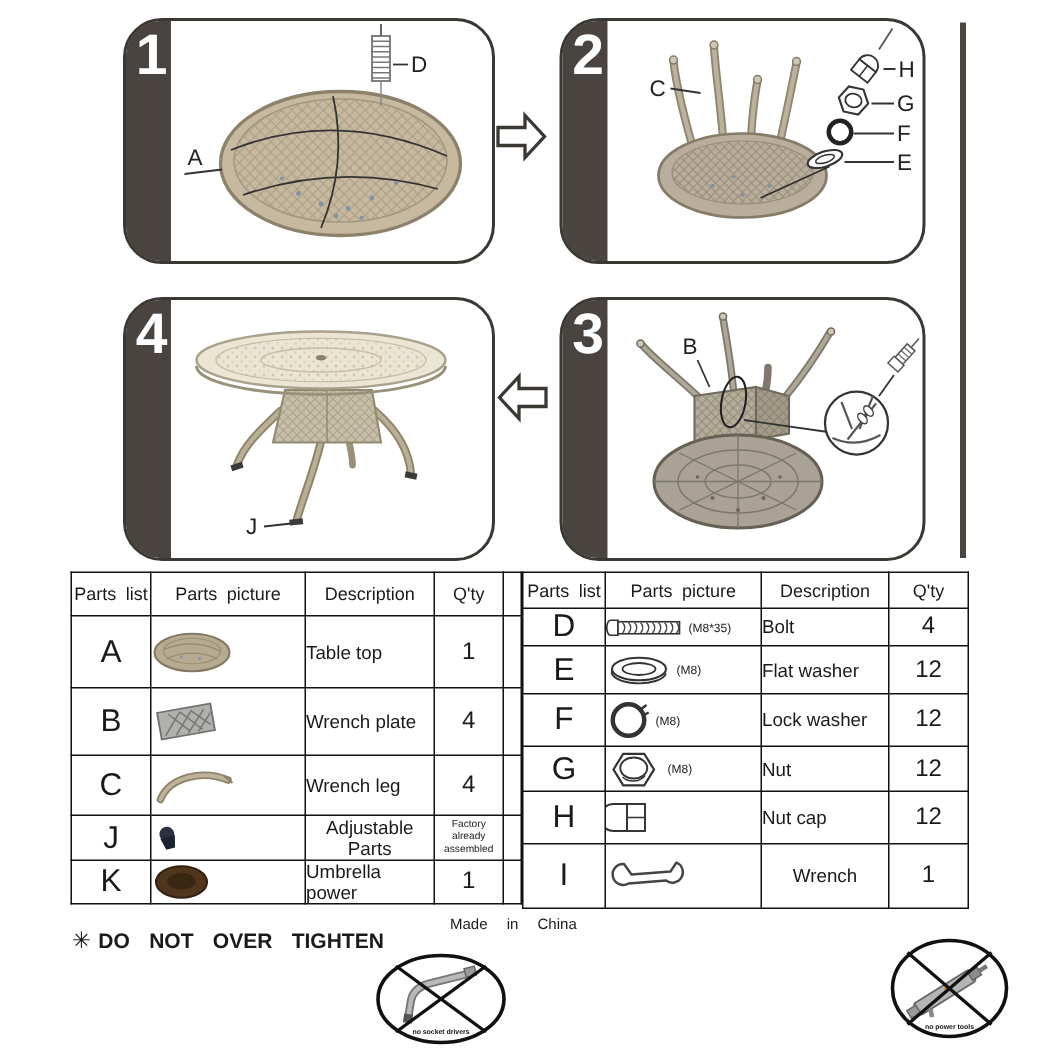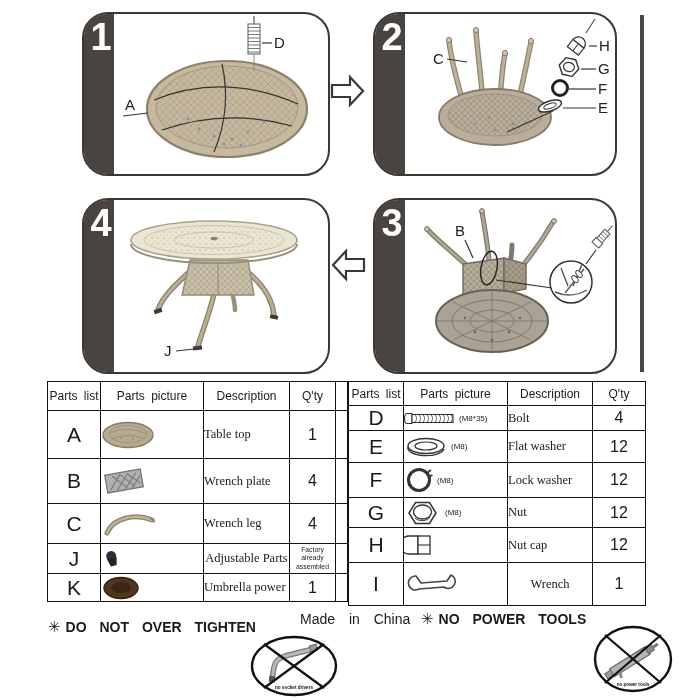--- a/index.html
+++ b/index.html
@@ -21,30 +21,30 @@
   .page-edge{position:absolute;left:640px;top:15px;width:4px;height:357px;background:#4c4642;}
 
   
   table.parts{position:absolute;border-collapse:collapse;table-layout:fixed;}
   table.parts td,table.parts th{border:1.6px solid #111;padding:0;overflow:hidden;
       font-weight:normal;vertical-align:middle;}
   th.hdr{font-size:12px;text-align:center;word-spacing:3px;margin-top:12px;}
   td.part{font-size:21px;text-align:center;}
   td.pic{text-align:center;}
   td.pic .picwrap{display:flex;align-items:center;justify-content:flex-start;gap:3px;}
-  td.desc{font-size:12.5px;text-align:left;padding-left:9px;font-family:Liberation Serif, serif;}
+  td.desc{font-size:12.5px;text-align:left;padding-left:9px;}
   td.desc.center{text-align:center;padding-left:0;}
   td.qty{font-size:16px;text-align:center;}
   td.qty.small{font-size:6.8px;line-height:1.25;padding:0 3px;}
   .size{font-size:8px;color:#222;white-space:nowrap;}
 
   
   .warn{position:absolute;font-size:14px;font-weight:bold;word-spacing:9px;white-space:nowrap;}
   .warn .ast{font-weight:normal;font-size:15px;margin-right:5px;word-spacing:0;}
-  .madein{position:absolute;font-size:14px;word-spacing:10px;white-space:nowrap;}
+  .madein{position:absolute;font-size:10px;word-spacing:10px;white-space:nowrap;}
   .banicon{position:absolute;}
   text.cap{font-family:"Liberation Sans",sans-serif;font-size:4.6px;font-weight:bold;fill:#111;}
 </style>
 </head>
 <body>
 
 <div class="sheet">
 
   <div class="panel" style="left:82px;top:12px;width:244px;height:160px">
     <div class="sidebar"></div>
@@ -491,23 +491,20 @@
       <td class="desc center">Wrench</td>
       <td class="qty">1</td>
     </tr>
   </tbody>
     </table>
 
   <div class="warn" style="left:48px;top:618px">
     <span class="ast">✳</span><span>DO NOT OVER TIGHTEN</span>
   </div>
   <div class="madein" style="left:300px;top:611px">Made in China</div>
-  <div class="warn" style="left:421px;top:610px">
-    <span class="ast">✳</span><span>NO POWER TOOLS</span>
-  </div>
 
   <svg class="banicon" style="left:250px;top:635px" width="88" height="62" viewBox="0 0 88 62">
     <ellipse cx="44" cy="31" rx="42" ry="29" fill="#fff" stroke="#111" stroke-width="2.4"></ellipse>
     <g stroke-linecap="round">
       <path d="M22,44 L24,32 C25,26 29,23 35,21 L63,14" stroke="#777" stroke-width="5.5" fill="none"></path>
       <path d="M22,44 L24,32 C25,26 29,23 35,21 L63,14" stroke="#b9b9b9" stroke-width="3" fill="none"></path>
       <rect x="60" y="10" width="7" height="6" fill="#9a9a9a" stroke="#666" transform="rotate(-14 63 13)"></rect>
       <rect x="19" y="41" width="6" height="6" fill="#555" transform="rotate(8 22 44)"></rect>
     </g>
     <line x1="14" y1="9" x2="74" y2="53" stroke="#111" stroke-width="2.2"></line>

